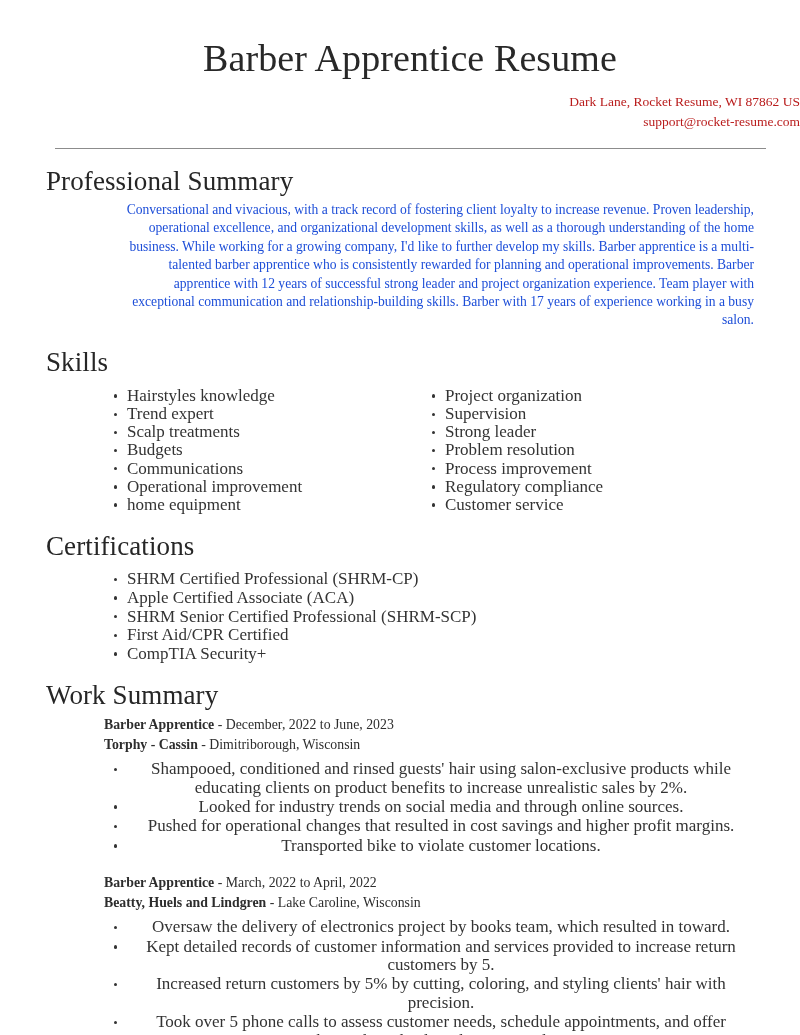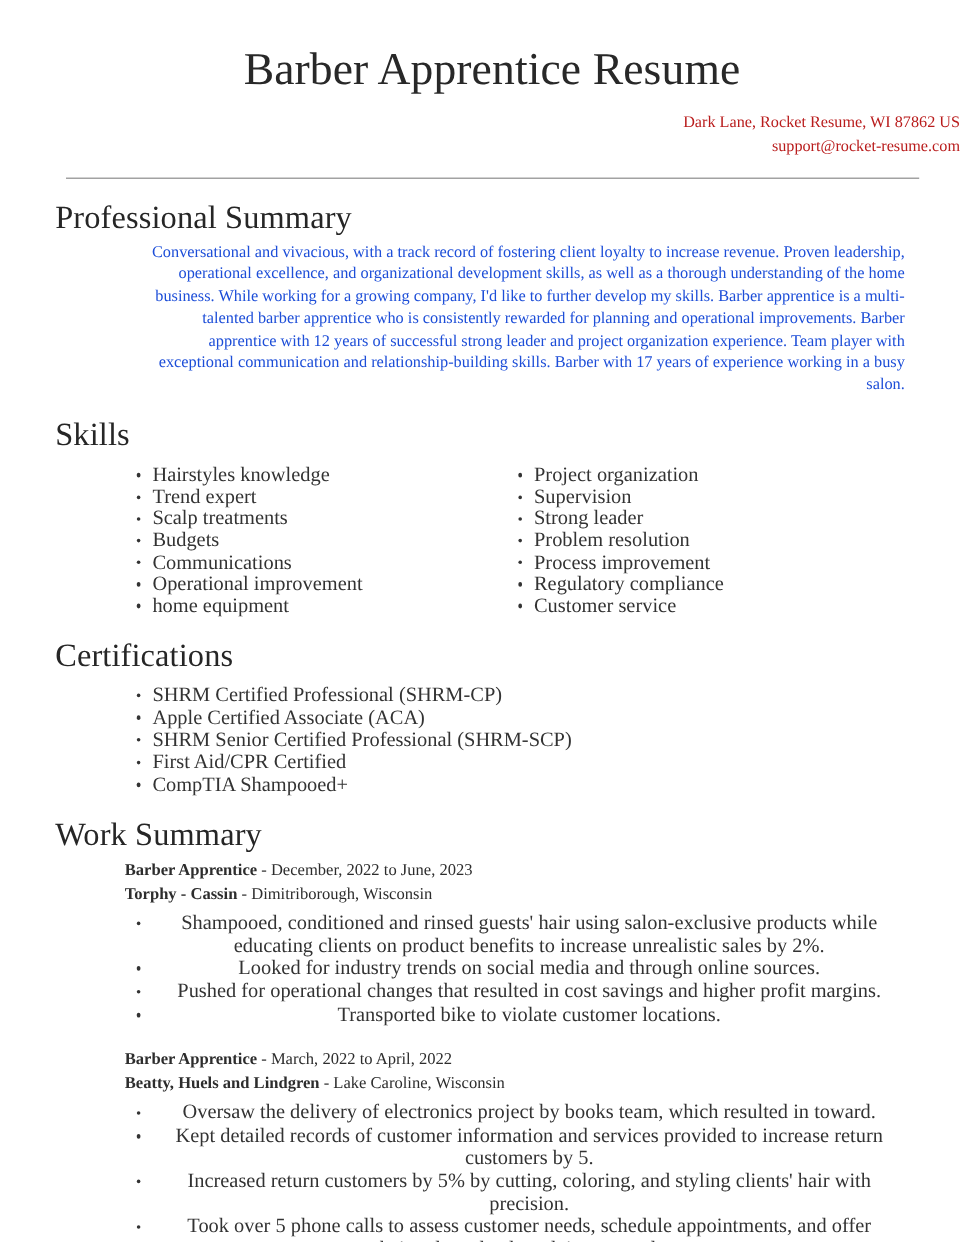--- a/index.html
+++ b/index.html
@@ -180,21 +180,21 @@
   </div>
 
   <div class="section">
     <h2 class="section-heading">Certifications</h2>
     <div class="certs-wrap">
       <ul class="bullets">
         <li>SHRM Certified Professional (SHRM-CP)</li>
         <li>Apple Certified Associate (ACA)</li>
         <li>SHRM Senior Certified Professional (SHRM-SCP)</li>
         <li>First Aid/CPR Certified</li>
-        <li>CompTIA Shampooed+</li>
+        <li>CompTIA Security+</li>
       </ul>
     </div>
   </div>
 
   <div class="section">
     <h2 class="section-heading">Work Summary</h2>
 
     <div class="job">
       <div class="job-line">
         <span class="strong">Barber Apprentice</span><span class="sep"> - </span><span>December, 2022 to June, 2023</span>

